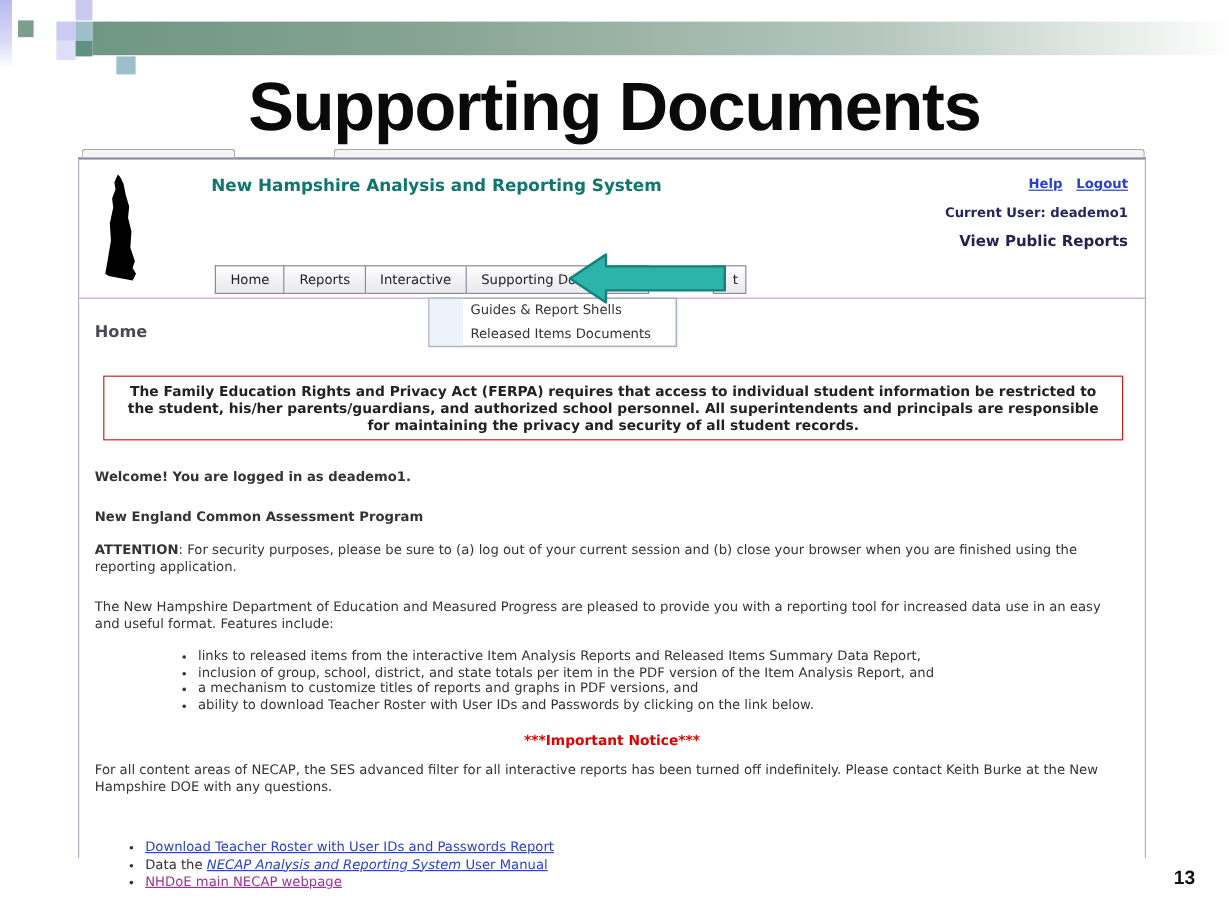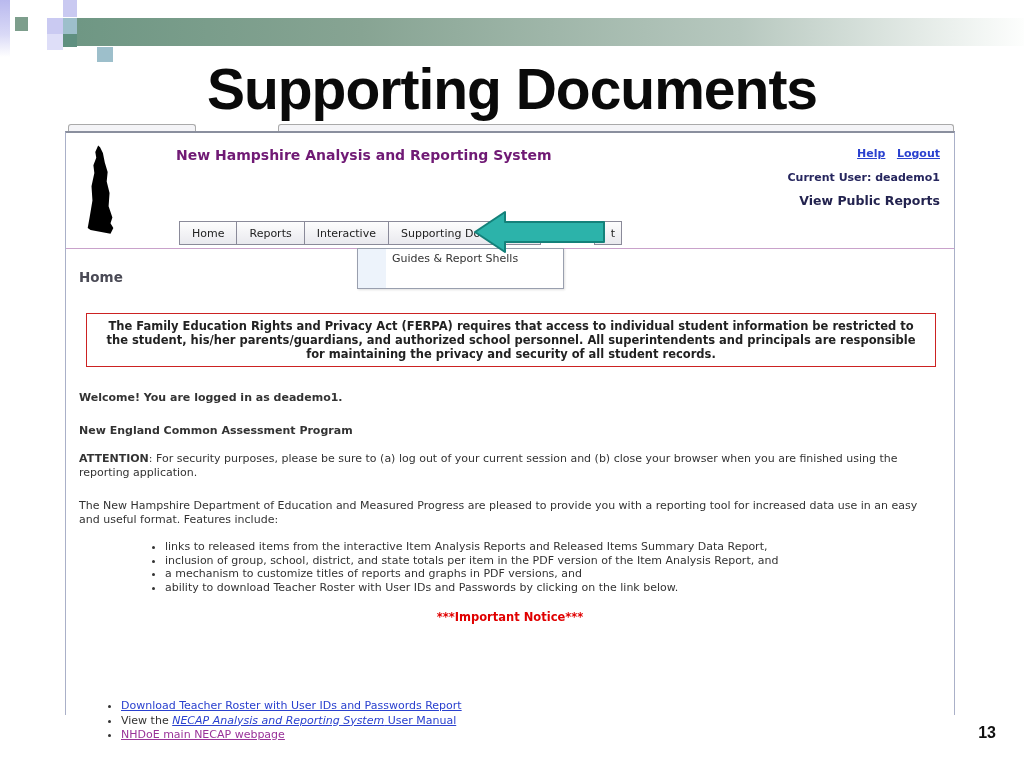--- a/index.html
+++ b/index.html
@@ -36,21 +36,21 @@
           border-left:1px solid #aab0c8; border-right:1px solid #aab0c8;
           font-size:11px; color:#333; }
   .tab-sliver { position:absolute; height:7px; top:-9px; background:#f4f4f7;
                 border:1px solid #aaa; border-bottom:none; border-radius:3px 3px 0 0; }
   .sliver-a { left:2px;  width:128px; }
   .sliver-b { left:212px; width:676px; }
 
   
   .nh-logo { position:absolute; left:16px; top:8px; width:38px; height:100px; }
   .app-title { position:absolute; left:110px; top:14px; font-weight:bold;
-               font-size:14px; color:#701a75; }
+               font-size:14px; color:#0f766e; }
   .top-links { position:absolute; right:14px; top:14px; font-weight:bold; font-size:11px; }
   .lnk-blue { color:#2a41cf; text-decoration:underline; font-weight:bold; }
   .cur-user { position:absolute; right:14px; top:38px; font-weight:bold; font-size:11px;
               color:#26265e; }
   .view-pub { position:absolute; right:14px; top:60px; font-weight:bold; font-size:12.5px;
               color:#23234f; }
 
   
   .navbar { position:absolute; left:113px; top:88px; height:24px; display:flex; }
   .tab { height:24px; padding:0 12px; display:flex; align-items:center; justify-content:center;
@@ -142,20 +142,21 @@
       <div class="tab">Reports</div>
       <div class="tab">Interactive</div>
       <div class="tab">Supporting Documents</div>
     </div>
     <div class="tab-partial">t</div>
     <div class="nav-line"></div>
 
     <div class="dropdown">
       <div class="gutter"></div>
       <div class="dd-item">Guides &amp; Report Shells</div>
+      <div class="dd-item">Released Items Documents</div>
     </div>
 
     <svg class="arrow-wrap" viewBox="0 0 132 48">
       <polygon points="1,23 31,3 31,13 130,13 130,33 31,33 31,43" fill="#2cb3aa" stroke="#14817a" stroke-width="2" stroke-linejoin="round"></polygon>
     </svg>
 
     <div class="pg-head">Home</div>
 
     <div class="ferpa">The Family Education Rights and Privacy Act (FERPA) requires that access to individual student information be restricted to the student, his/her parents/guardians, and authorized school personnel. All superintendents and principals are responsible for maintaining the privacy and security of all student records.</div>
 
@@ -171,28 +172,29 @@
     <div class="blk b-feats">
       <ul>
         <li>links to released items from the interactive Item Analysis Reports and Released Items Summary Data Report,</li>
         <li>inclusion of group, school, district, and state totals per item in the PDF version of the Item Analysis Report, and</li>
         <li>a mechanism to customize titles of reports and graphs in PDF versions, and</li>
         <li>ability to download Teacher Roster with User IDs and Passwords by clicking on the link below.</li>
       </ul>
     </div>
 
     <div class="blk b-notice">***Important Notice***</div>
+    <div class="blk b-ntext">For all content areas of NECAP, the SES advanced filter for all interactive reports has been turned off indefinitely. Please contact Keith Burke at the New Hampshire DOE with any questions.</div>
 
     <div class="blk b-links">
       <ul>
         <li>
           <span class="lnk-under">Download Teacher Roster with User IDs and Passwords Report</span>
         </li>
         <li>
-          <span>View the </span><span class="lnk-under lnk-ital">NECAP Analysis and Reporting System</span><span class="lnk-under"> User Manual</span>
+          <span>Data the </span><span class="lnk-under lnk-ital">NECAP Analysis and Reporting System</span><span class="lnk-under"> User Manual</span>
         </li>
         <li>
           <span class="lnk-purp">NHDoE main NECAP webpage</span>
         </li>
       </ul>
     </div>
   </div>
 
   <div class="page-num">13</div>
 

